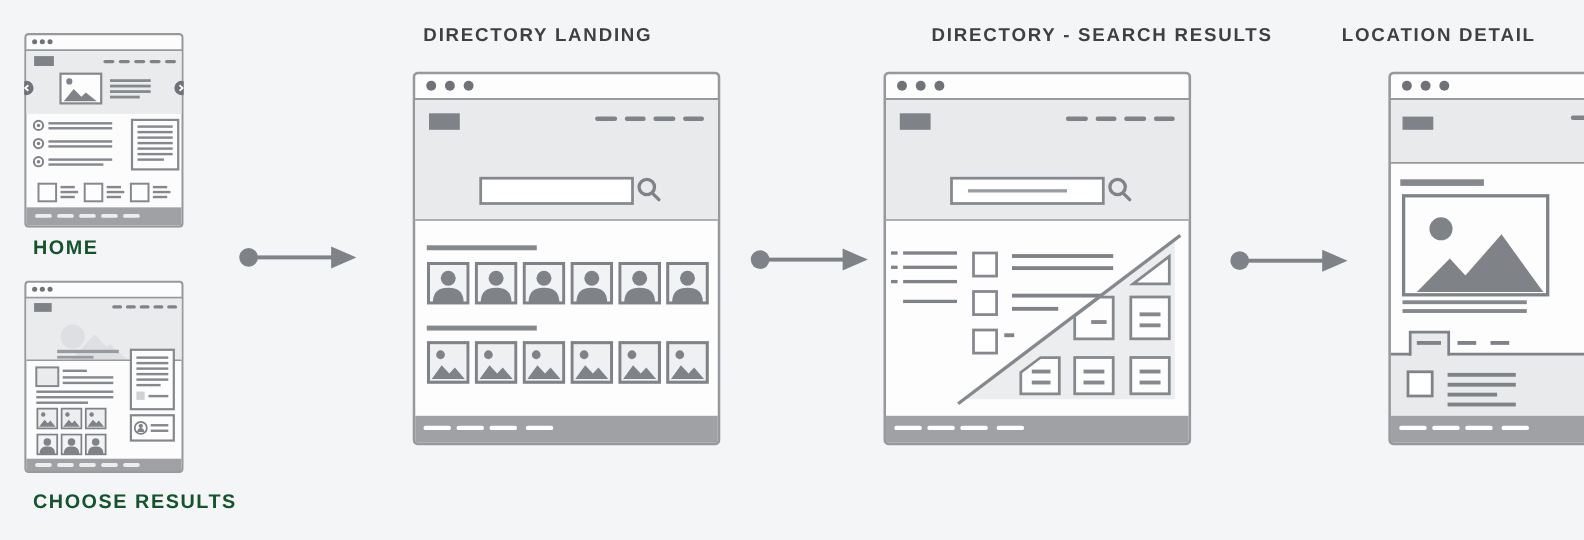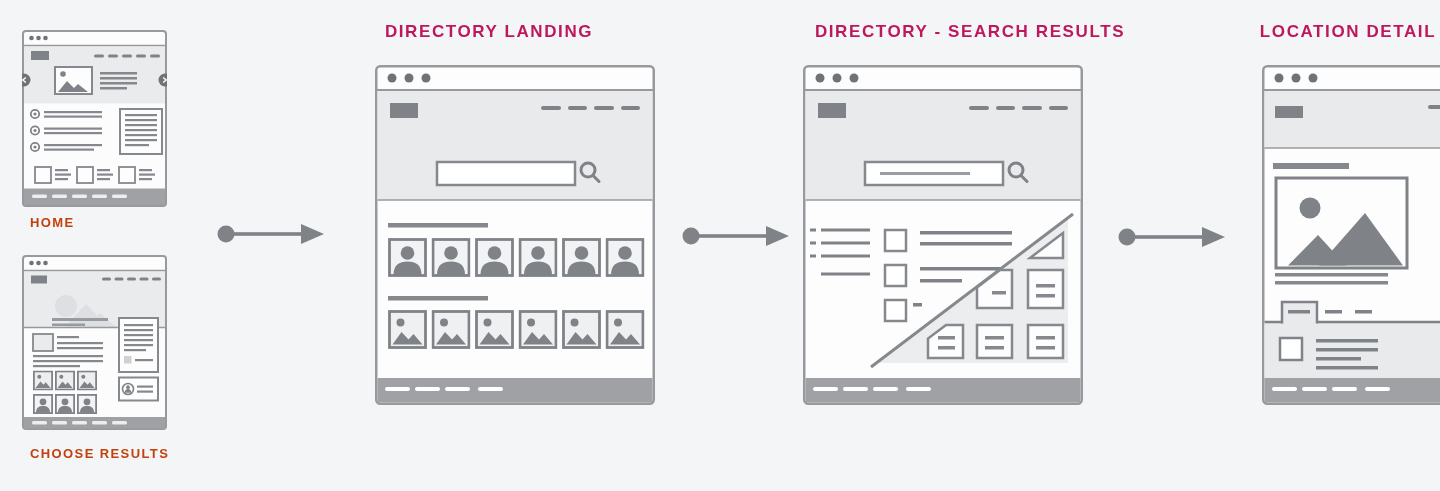--- a/index.html
+++ b/index.html
@@ -1,23 +1,23 @@
 <!DOCTYPE html>
 <html><head>
 <meta charset="utf-8">
 <style>
   html,body{margin:0;padding:0;background:#f4f5f6;}
   #canvas{position:relative;width:1440px;height:491px;background:#f4f5f6;overflow:hidden;
           font-family:"Liberation Sans",sans-serif;}
   .abs{position:absolute;}
   .screen-title{position:absolute;top:22px;transform:translateX(-50%);
                 font-weight:bold;font-size:17px;letter-spacing:1.6px;
-                color:#be185d;white-space:nowrap;}
-  .thumb-label{position:absolute;left:30px;font-weight:bold;font-size:13px;
-               letter-spacing:1.4px;color:#c2410c;white-space:nowrap;}
+                color:#404040;white-space:nowrap;}
+  .thumb-label{position:absolute;left:30px;font-weight:bold;font-size:18px;
+               letter-spacing:1.4px;color:#14532d;white-space:nowrap;}
   svg{display:block;}
 </style>
 </head>
 <body>
 
 <div id="canvas">
 
   <svg width="0" height="0" style="position:absolute" aria-hidden="true">
     <defs>
       <symbol id="sym-person" viewBox="0 0 39 39">
@@ -301,21 +301,21 @@
         <g fill="#ffffff">
           <rect x="10" y="322" width="25" height="4" rx="2"></rect>
             <rect x="40" y="322" width="25" height="4" rx="2"></rect>
           <rect x="70" y="322" width="25" height="4" rx="2"></rect>
             <rect x="103" y="322" width="25" height="4" rx="2"></rect>
         </g>
       </g>
     </svg>
   </div>
 
-  <div class="screen-title" style="left:970px">DIRECTORY - SEARCH RESULTS</div>
+  <div class="screen-title" style="left:1002px">DIRECTORY - SEARCH RESULTS</div>
   <div class="abs" style="left:803px;top:65px">
     <svg width="280" height="340" viewBox="0 0 280 340">
       <rect x="1.25" y="1.25" width="277.5" height="337.5" rx="4" fill="#fdfdfe" stroke="#97999d" stroke-width="2.5"></rect>
       <rect x="2.5" y="26" width="275" height="109" fill="#e9eaec"></rect>
       <line x1="1" y1="25" x2="279" y2="25" stroke="#97999d" stroke-width="2"></line>
       <line x1="2.5" y1="135" x2="277.5" y2="135" stroke="#97999d" stroke-width="1.5"></line>
       <g fill="#6f7277">
         <circle cx="17" cy="13" r="4.5"></circle>
           <circle cx="34" cy="13" r="4.5"></circle>
           <circle cx="51" cy="13" r="4.5"></circle>
@@ -390,21 +390,21 @@
         <g fill="#ffffff">
           <rect x="10" y="322" width="25" height="4" rx="2"></rect>
             <rect x="40" y="322" width="25" height="4" rx="2"></rect>
           <rect x="70" y="322" width="25" height="4" rx="2"></rect>
             <rect x="103" y="322" width="25" height="4" rx="2"></rect>
         </g>
       </g>
     </svg>
   </div>
 
-  <div class="screen-title" style="left:1348px">LOCATION DETAIL</div>
+  <div class="screen-title" style="left:1308px">LOCATION DETAIL</div>
   <div class="abs" style="left:1262px;top:65px">
     <svg width="280" height="340" viewBox="0 0 280 340">
       <rect x="1.25" y="1.25" width="277.5" height="337.5" rx="4" fill="#fdfdfe" stroke="#97999d" stroke-width="2.5"></rect>
       <rect x="2.5" y="26" width="275" height="57" fill="#e9eaec"></rect>
       <line x1="1" y1="25" x2="279" y2="25" stroke="#97999d" stroke-width="2"></line>
       <line x1="2.5" y1="83" x2="277.5" y2="83" stroke="#97999d" stroke-width="1.5"></line>
       <g fill="#6f7277">
         <circle cx="17" cy="13" r="4.5"></circle>
           <circle cx="34" cy="13" r="4.5"></circle>
           <circle cx="51" cy="13" r="4.5"></circle>

